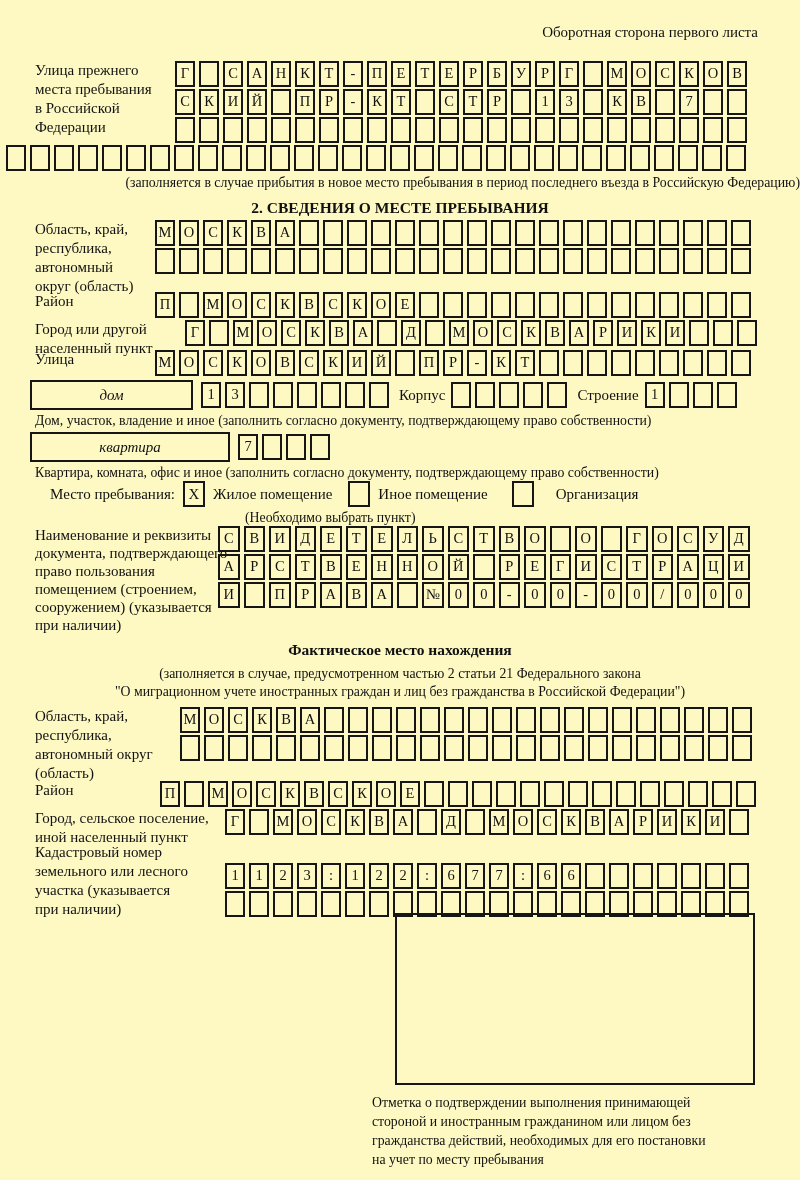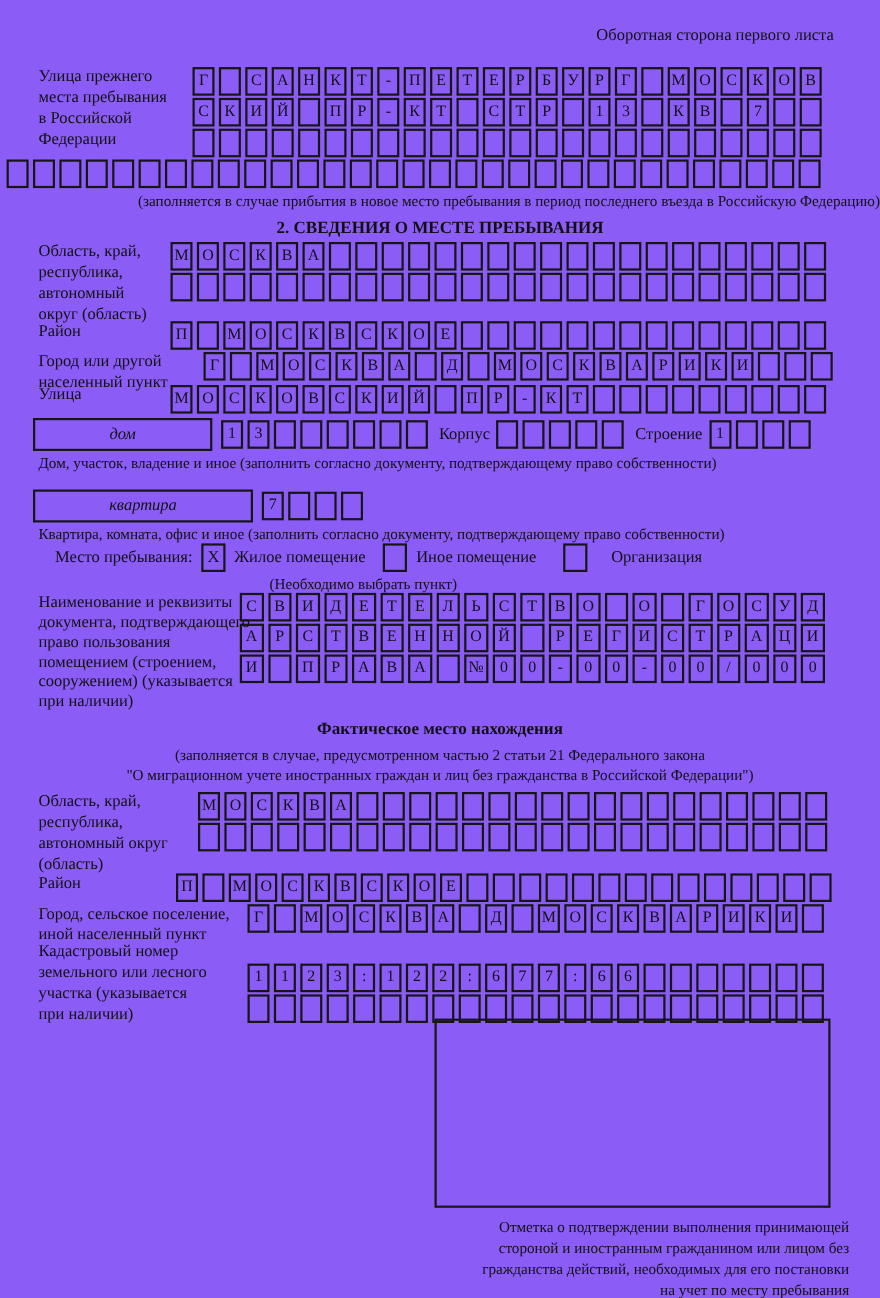--- a/index.html
+++ b/index.html
@@ -1,18 +1,18 @@
 <!DOCTYPE html>
 <html><head>
 <meta charset="utf-8">
 <style>
   html,body { margin:0; padding:0; background:#fff; }
   .page {
     position:relative; width:800px; height:1180px; box-sizing:border-box;
-    background:#8b5cf6; color:#111; overflow:hidden;
+    background:#fef9c3; color:#111; overflow:hidden;
     font-family:"Liberation Serif","DejaVu Serif",serif;
     padding-top:14px;
   }
   .top-title { margin-top:10px; padding-right:42px; text-align:right; font-size:15px; }
   .block { display:flex; align-items:flex-start; margin-left:35px; }
   .lbl { font-size:15px; line-height:19px; flex:0 0 auto; }
   .lbl div { white-space:nowrap; }
   .w140{width:140px;} .w120{width:120px;} .w150{width:150px;} .w183{width:183px;}
   .w145{width:145px;} .w125{width:125px;} .w190{width:190px;}
   .cellcol { display:flex; flex-direction:column; }
@@ -42,21 +42,21 @@
   .stay-row { display:flex; align-items:center; margin-left:50px; margin-top:0; height:26px; }
   .chk {
     flex:0 0 auto; box-sizing:border-box; width:22px; height:26px; border:2px solid #161616;
     text-align:center; font-size:15px; line-height:22px;
   }
   .stay-note { margin-left:245px; font-size:13.8px; line-height:17px; margin-top:2px; }
   .subt { text-align:center; font-size:13.8px; line-height:18px; }
   .offset20 { margin-top:20px; }
   .stamp-box { margin-left:395px; margin-top:-6px; width:360px; height:172px;
     box-sizing:border-box; border:2px solid #161616; }
-  .stamp-cap { margin-left:372px; margin-top:8px; width:400px; text-align:right;
+  .stamp-cap { margin-left:372px; margin-top:8px; width:400px; text-align:left;
     font-size:13.8px; line-height:19px; }
 </style>
 </head>
 <body>
 
 <div class="page">
 
   <div class="top-title">Оборотная сторона первого листа</div>
 
   <div class="block" style="margin-top:20px;">
@@ -372,21 +372,21 @@
     <div class="gap6"></div>
     <div class="cellrow">
         <span class="cell">1</span>
         <span class="cell"></span>
         <span class="cell"></span>
         <span class="cell"></span>
       </div>
   </div>
   <div class="cap mt2">Дом, участок, владение и иное (заполнить согласно документу, подтверждающему право собственности)</div>
 
-  <div class="inline-row" style="margin-top:16px;">
+  <div class="inline-row" style="margin-top:3px;">
     <div class="bigbox bb-kv">квартира</div>
     <div class="gap8"></div>
     <div class="cellrow">
         <span class="cell">7</span>
         <span class="cell"></span>
         <span class="cell"></span>
         <span class="cell"></span>
       </div>
   </div>
   <div class="cap mt2">Квартира, комната, офис и иное (заполнить согласно документу, подтверждающему право собственности)</div>

